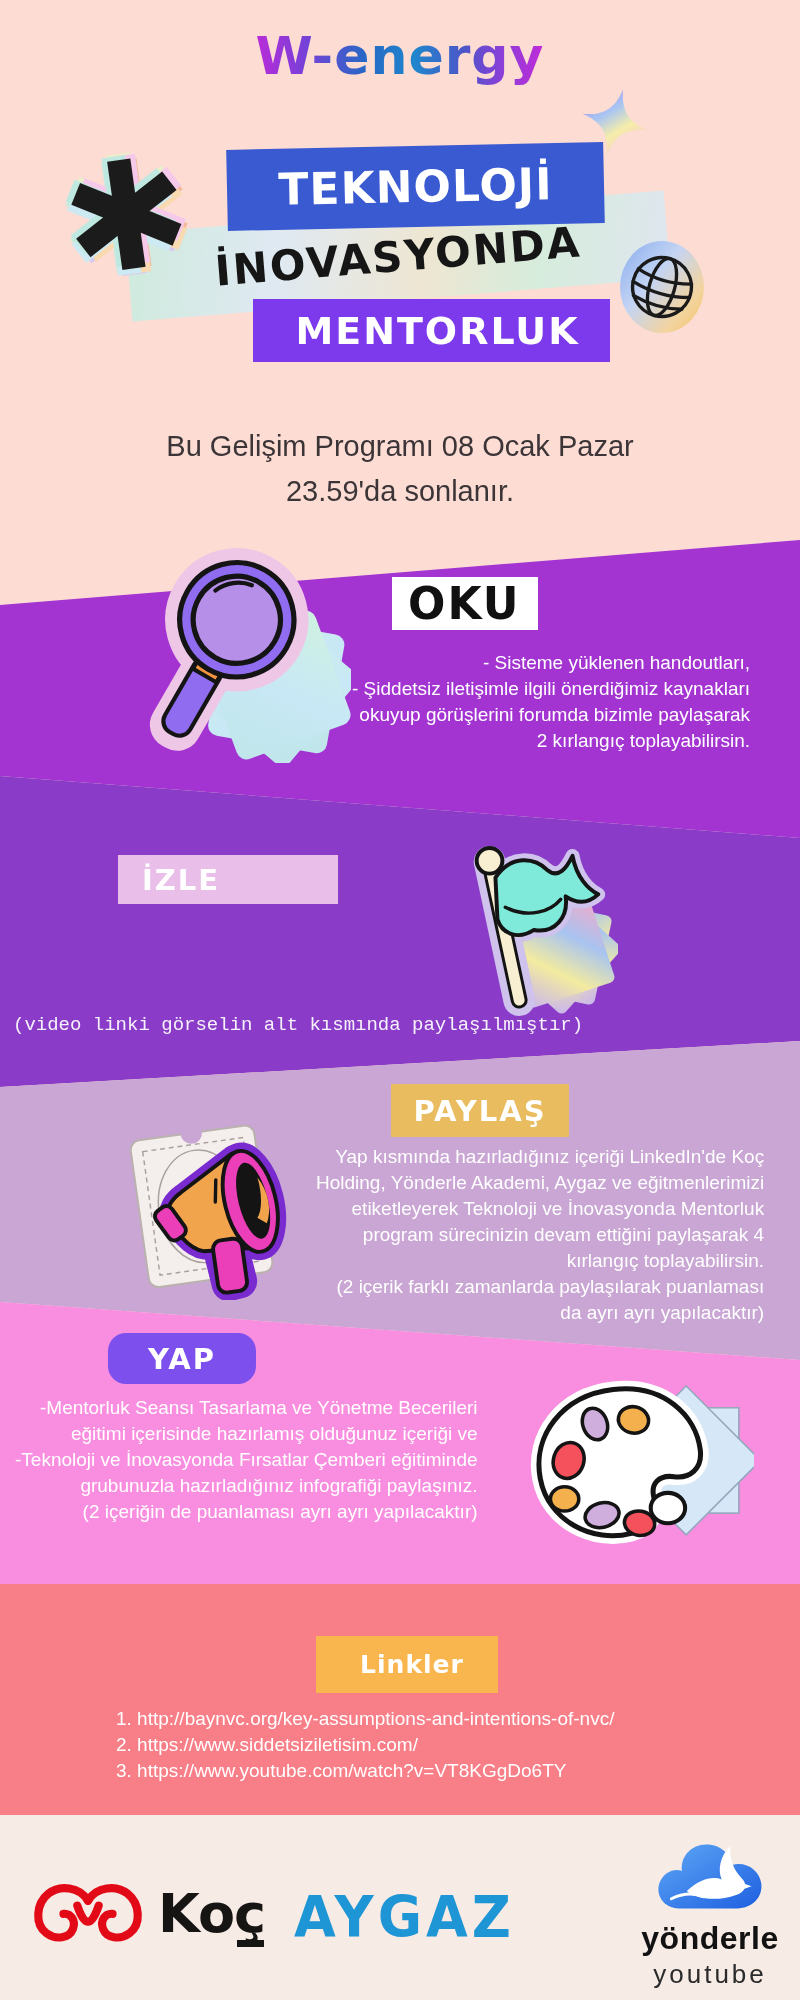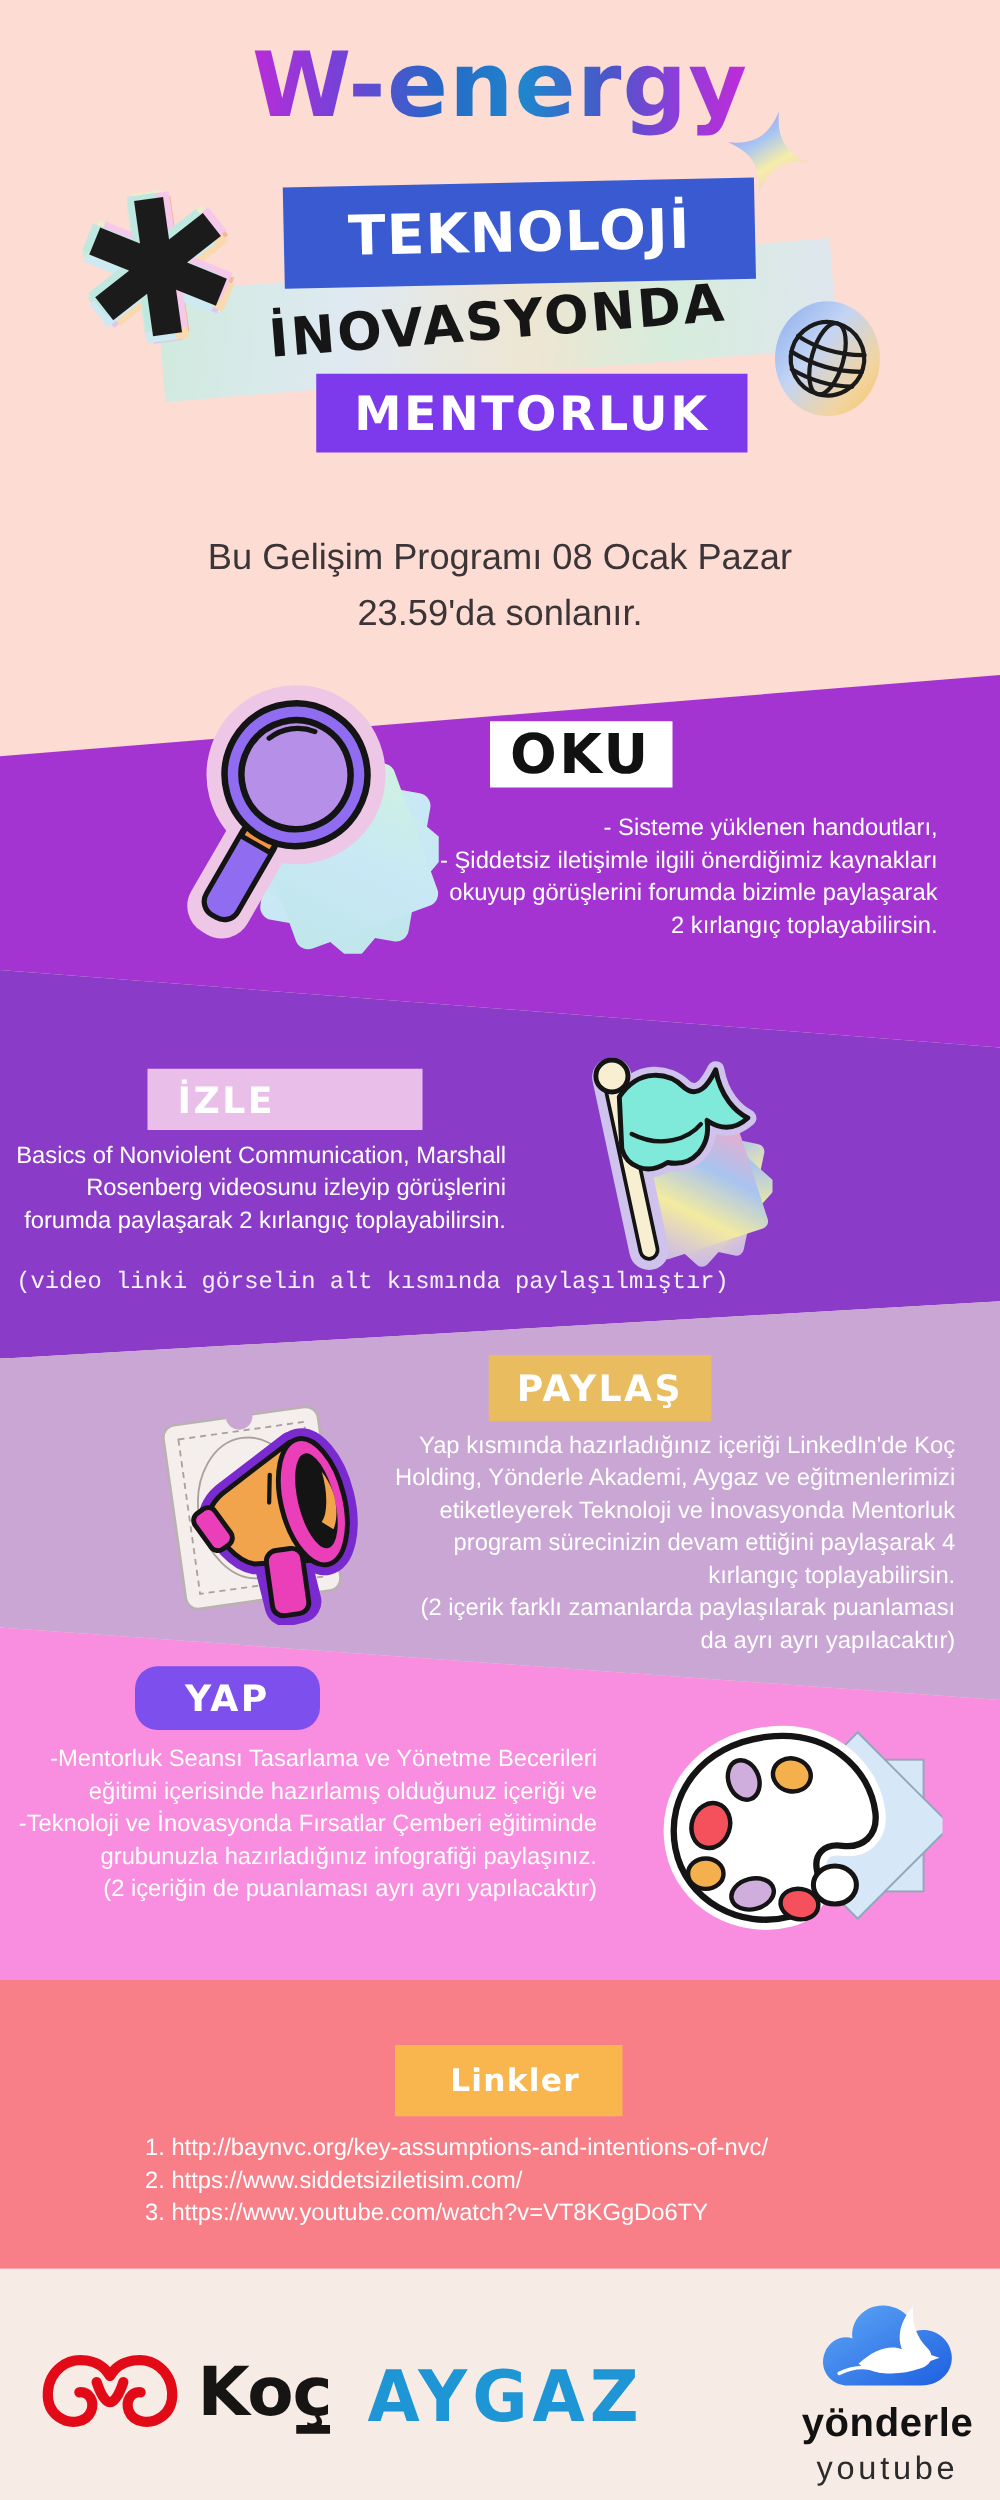--- a/index.html
+++ b/index.html
@@ -6,42 +6,42 @@
   #poster{
     position:relative;width:800px;height:2000px;margin:0 auto;
     background:#fcdcd3;overflow:hidden;
     font-family:"Liberation Sans",sans-serif;
   }
   .abs{position:absolute;}
   .pre{white-space:pre;text-align:right;}
   
   .logo-wrap{top:26px;left:0;width:800px;text-align:center;z-index:5;}
   .logo-text{
-    font-family:"DejaVu Sans",sans-serif;font-weight:bold;font-size:72px;letter-spacing:1px;
+    font-family:"DejaVu Sans",sans-serif;font-weight:bold;font-size:52px;letter-spacing:1px;
     background:linear-gradient(90deg,#b92cd8 0%,#7b3fd8 16%,#2668c6 38%,#1f86cc 55%,#4b56c8 72%,#8a3fd8 85%,#c02bd8 100%);
     -webkit-background-clip:text;background-clip:text;color:transparent;
   }
   .tagline{top:112px;left:0;width:800px;text-align:center;font-size:22px;letter-spacing:9px;
     color:#33297d;font-weight:bold;z-index:5;}
   .sparkle{top:86px;left:580px;width:70px;height:72px;z-index:6;transform:rotate(14deg);}
   .asterisk{
     top:142px;left:64px;z-index:9;font-size:150px;line-height:1;color:#1b1b1b;
     transform:rotate(-8deg);font-family:"DejaVu Sans",sans-serif;
     text-shadow:-5px -4px 0 #bfe9e0,5px -4px 0 #f6c9ea,-5px 5px 0 #cdeaf2,
       5px 5px 0 #f8d9b0,0 -6px 0 #e9f0c9,0 6px 0 #d9c9f0,-6px 0 0 #c9ead9,6px 0 0 #f3b89a;
   }
   .banner{display:flex;align-items:center;justify-content:center;
     font-family:"DejaVu Sans",sans-serif;font-weight:bold;}
   .banner-ino{top:212px;left:128px;width:540px;height:88px;z-index:6;
     background:linear-gradient(100deg,#cfeadd 0%,#dfe9f2 28%,#eee6d2 55%,#d6ecdc 76%,#dfe6ef 100%);
     transform:rotate(-4.6deg);color:#161616;font-size:42px;letter-spacing:2px;}
   .banner-tek{top:146px;left:227px;width:377px;height:81px;z-index:7;
     background:#3a5ad2;transform:rotate(-1.2deg);color:#fff;font-size:44px;letter-spacing:1px;}
   .banner-men{top:299px;left:253px;width:345px;height:63px;z-index:7;
-    background:#7c3aec;color:#fff;font-size:38px;letter-spacing:2px;}
+    background:#7c3aec;color:#fff;font-size:38px;letter-spacing:2px;padding-left:12px;}
   .globe{top:241px;left:620px;width:84px;height:92px;z-index:8;border-radius:50%;
     background:linear-gradient(130deg,#8fb1ee 5%,#c3d4f4 40%,#f3d4a0 75%,#f4c463 100%);}
   .deadline{top:424px;left:0;width:800px;text-align:center;font-size:29px;line-height:1.55;
     color:#3c3538;z-index:5;white-space:pre-line;}
   
   .sec{left:0;width:800px;z-index:1;}
   .sec-oku{top:540px;height:300px;background:#a434d2;
     clip-path:polygon(0 65px,800px 0,800px 298px,0 236px);}
   .sec-izle{top:776px;height:311px;background:#8a3cc9;
     clip-path:polygon(0 0,800px 62px,800px 265px,0 311px);}
@@ -174,23 +174,20 @@
     <span>OKU</span>
   </div>
   <div class="abs body-txt pre oku-body">- Sisteme yüklenen handoutları,
 - Şiddetsiz iletişimle ilgili önerdiğimiz kaynakları
 okuyup görüşlerini forumda bizimle paylaşarak
 2 kırlangıç toplayabilirsin.</div>
 
   <div class="abs badge izle-badge">
     <span>İZLE</span>
   </div>
-  <div class="abs body-txt pre izle-body">Basics of Nonviolent Communication, Marshall
-Rosenberg videosunu izleyip görüşlerini
-forumda paylaşarak 2 kırlangıç toplayabilirsin.</div>
   <div class="abs izle-note">(video linki görselin alt kısmında paylaşılmıştır)</div>
   <div class="abs flag">
     <svg viewBox="0 0 170 180" width="168" height="178">
       <defs>
         <linearGradient id="gHolo2" x1="0" y1="0" x2="1" y2="1">
           <stop offset="0" stop-color="#f5a8c8"></stop>
             <stop offset="0.35" stop-color="#a8c4f0"></stop>
           <stop offset="0.65" stop-color="#f3eba0"></stop>
             <stop offset="1" stop-color="#c8b4ee"></stop>
         </linearGradient>

